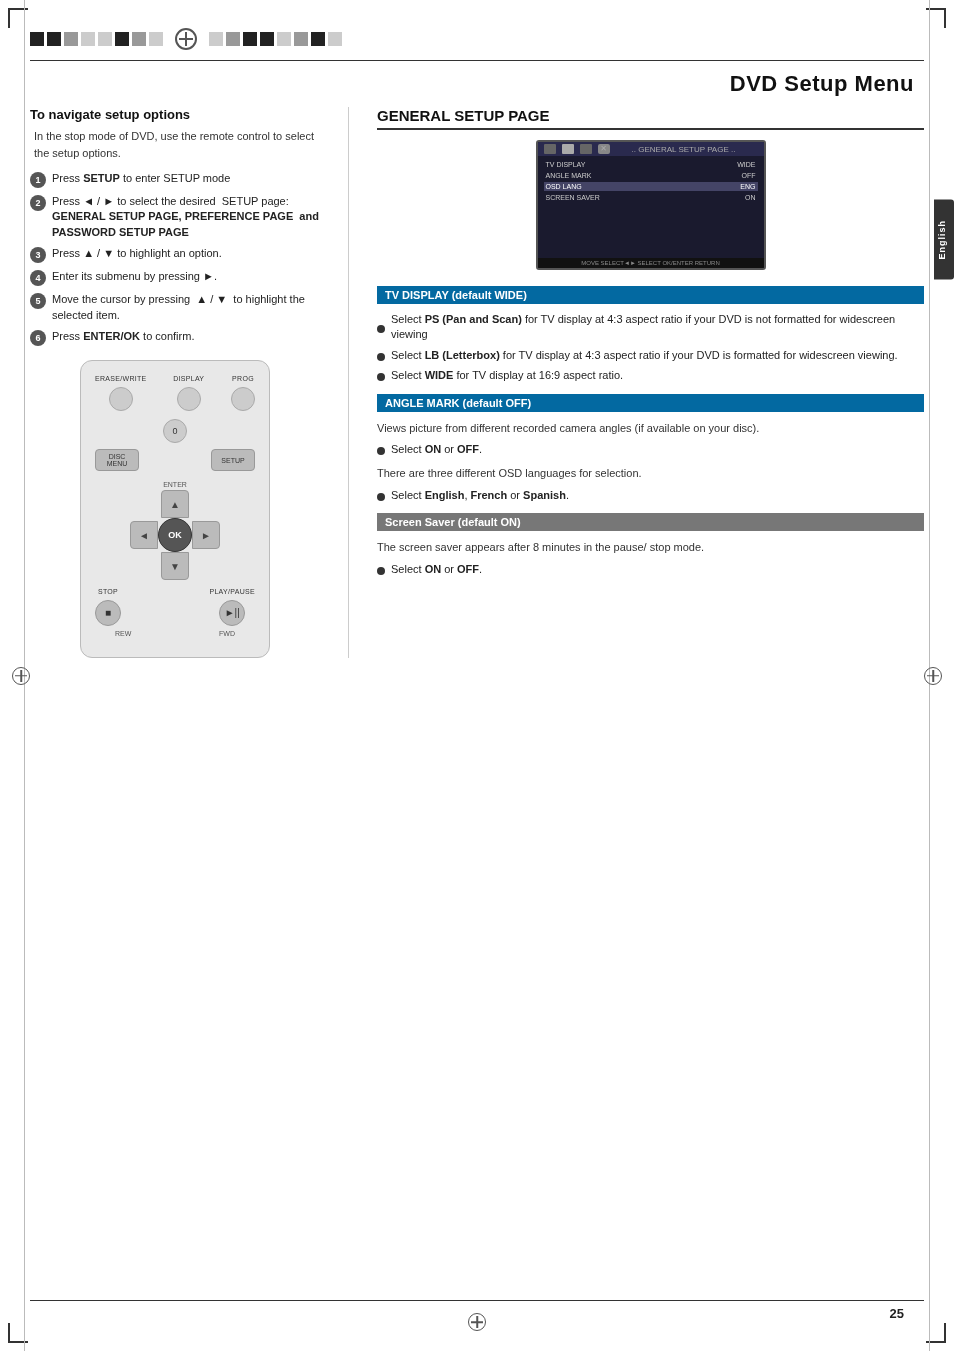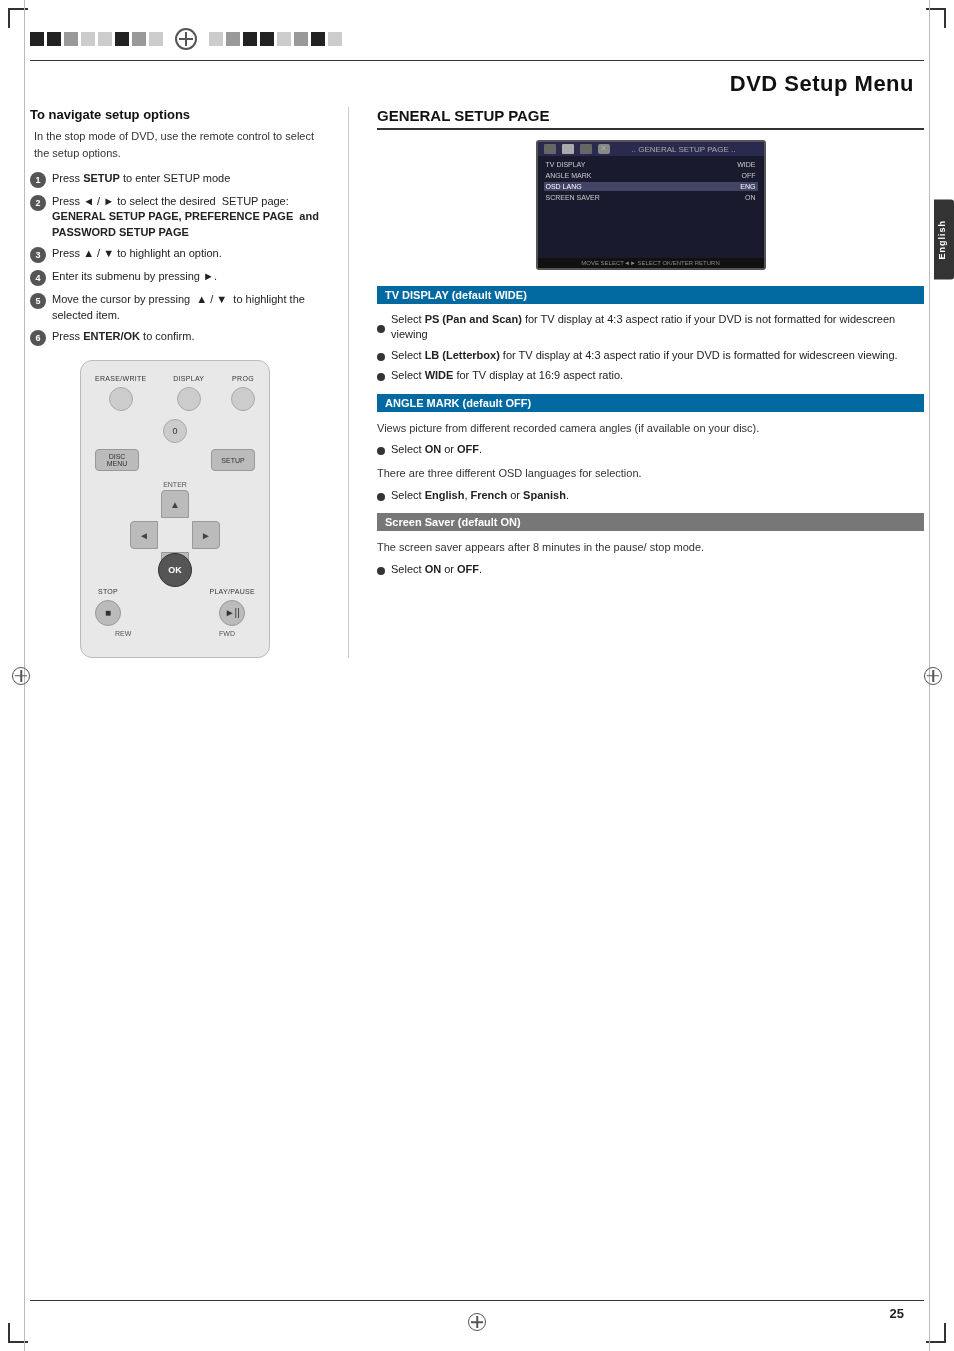--- a/index.html
+++ b/index.html
@@ -227,21 +227,20 @@
       top: 50%; left: 50%; transform: translate(-50%, -50%);
       width: 34px; height: 34px;
       border-radius: 50%;
       background: #555;
       border: 1px solid #333;
       display: flex; align-items: center; justify-content: center;
       font-size: 9px;
       color: #fff;
       font-weight: bold;
       cursor: pointer;
-      margin-top: 35px;
     }
 
     .remote-bottom-row {
       display: flex;
       justify-content: space-between;
       align-items: center;
       margin-top: 6px;
     }
     .remote-stop-btn {
       display: flex;

